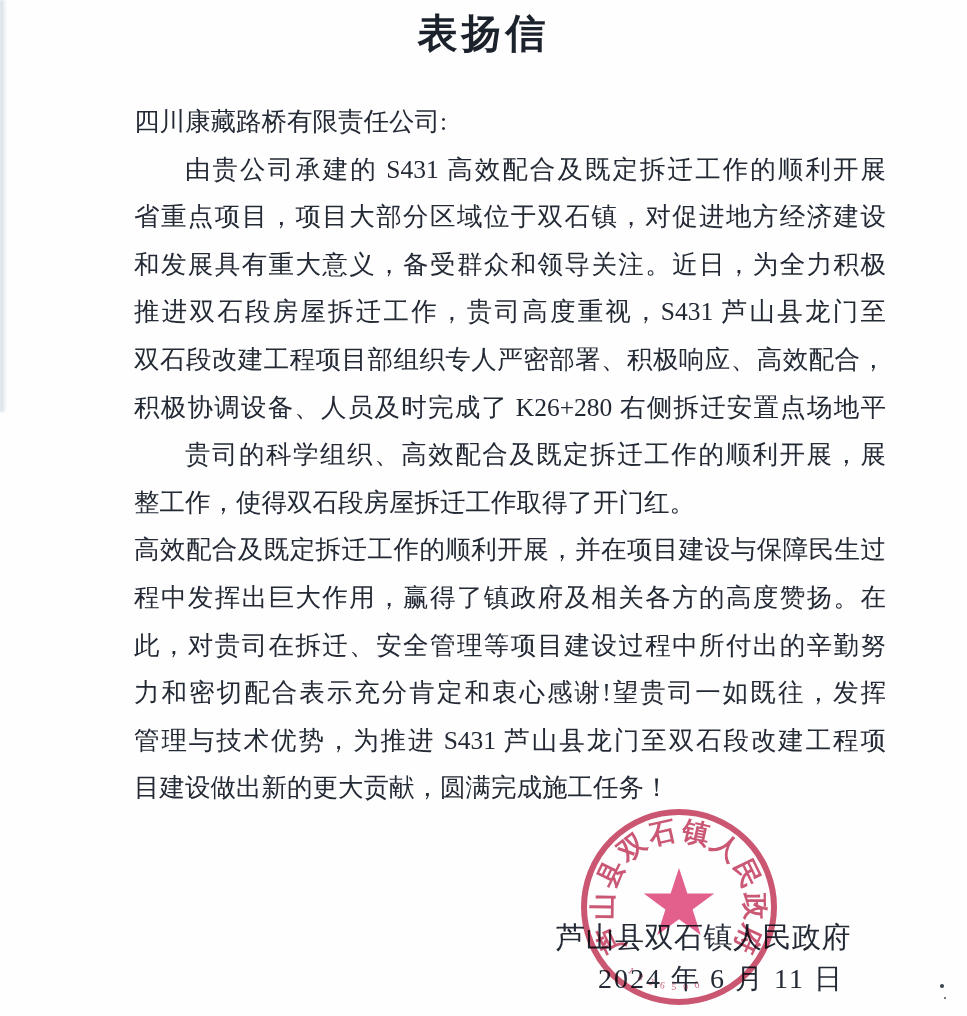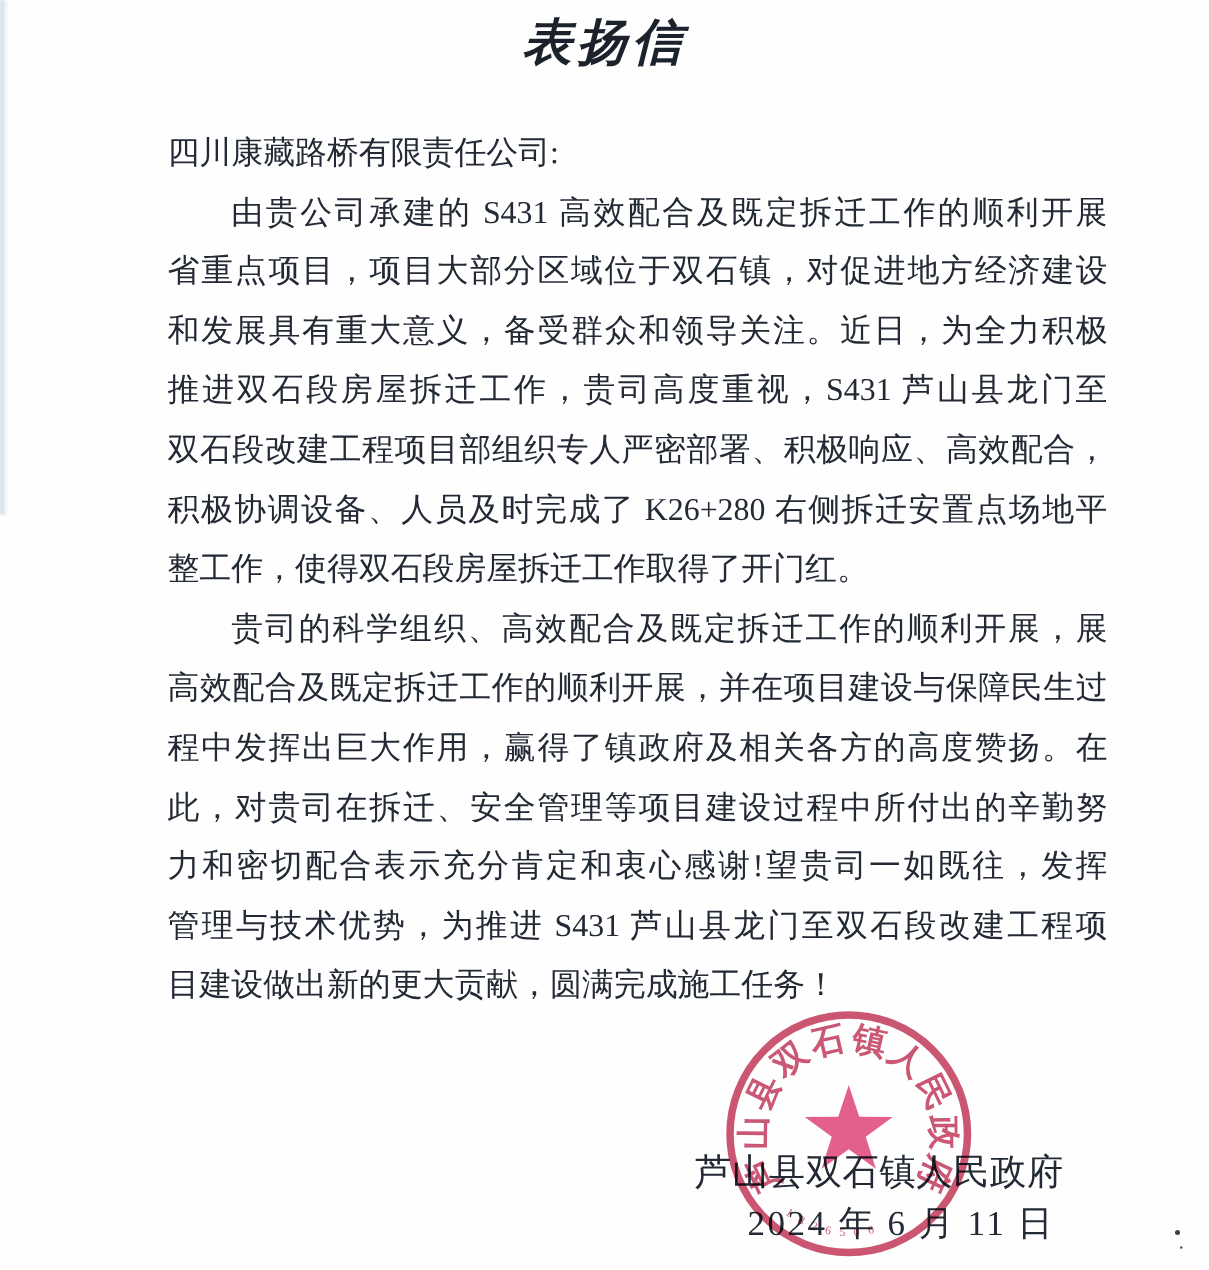--- a/index.html
+++ b/index.html
@@ -21,21 +21,20 @@
   }
   .letter-title {
     position: absolute;
     left: 0; right: 0;
     top: 6px;
     text-align: center;
     font-size: 40px;
     font-weight: bold;
     letter-spacing: 4px;
     color: #1c222c;
-    font-style: italic;
   }
   .letter-body {
     position: absolute;
     left: 134px;
     top: 98px;
     width: 752px;
     color: #232a35;
     font-size: 25.5px;
   }
   .line {
@@ -97,22 +96,22 @@
 
   <div class="letter-body">
 
   <div class="line ">四川康藏路桥有限责任公司:</div>
       <div class="line justify indent">由贵公司承建的 S431 高效配合及既定拆迁工作的顺利开展</div>
       <div class="line justify">省重点项目，项目大部分区域位于双石镇，对促进地方经济建设</div>
       <div class="line justify">和发展具有重大意义，备受群众和领导关注。近日，为全力积极</div>
       <div class="line justify">推进双石段房屋拆迁工作，贵司高度重视，S431 芦山县龙门至</div>
       <div class="line justify">双石段改建工程项目部组织专人严密部署、积极响应、高效配合，</div>
       <div class="line justify">积极协调设备、人员及时完成了 K26+280 右侧拆迁安置点场地平</div>
+      <div class="line justify indent">贵司的科学组织、高效配合及既定拆迁工作的顺利开展，展</div>
       <div class="line ">整工作，使得双石段房屋拆迁工作取得了开门红。</div>
-      <div class="line justify indent">贵司的科学组织、高效配合及既定拆迁工作的顺利开展，展</div>
       <div class="line justify">高效配合及既定拆迁工作的顺利开展，并在项目建设与保障民生过</div>
       <div class="line justify">程中发挥出巨大作用，赢得了镇政府及相关各方的高度赞扬。在</div>
       <div class="line justify">此，对贵司在拆迁、安全管理等项目建设过程中所付出的辛勤努</div>
       <div class="line justify">力和密切配合表示充分肯定和衷心感谢!望贵司一如既往，发挥</div>
       <div class="line justify">管理与技术优势，为推进 S431 芦山县龙门至双石段改建工程项</div>
       <div class="line ">目建设做出新的更大贡献，圆满完成施工任务！</div>
     </div>
 
   <div class="signature">芦山县双石镇人民政府</div>
 

